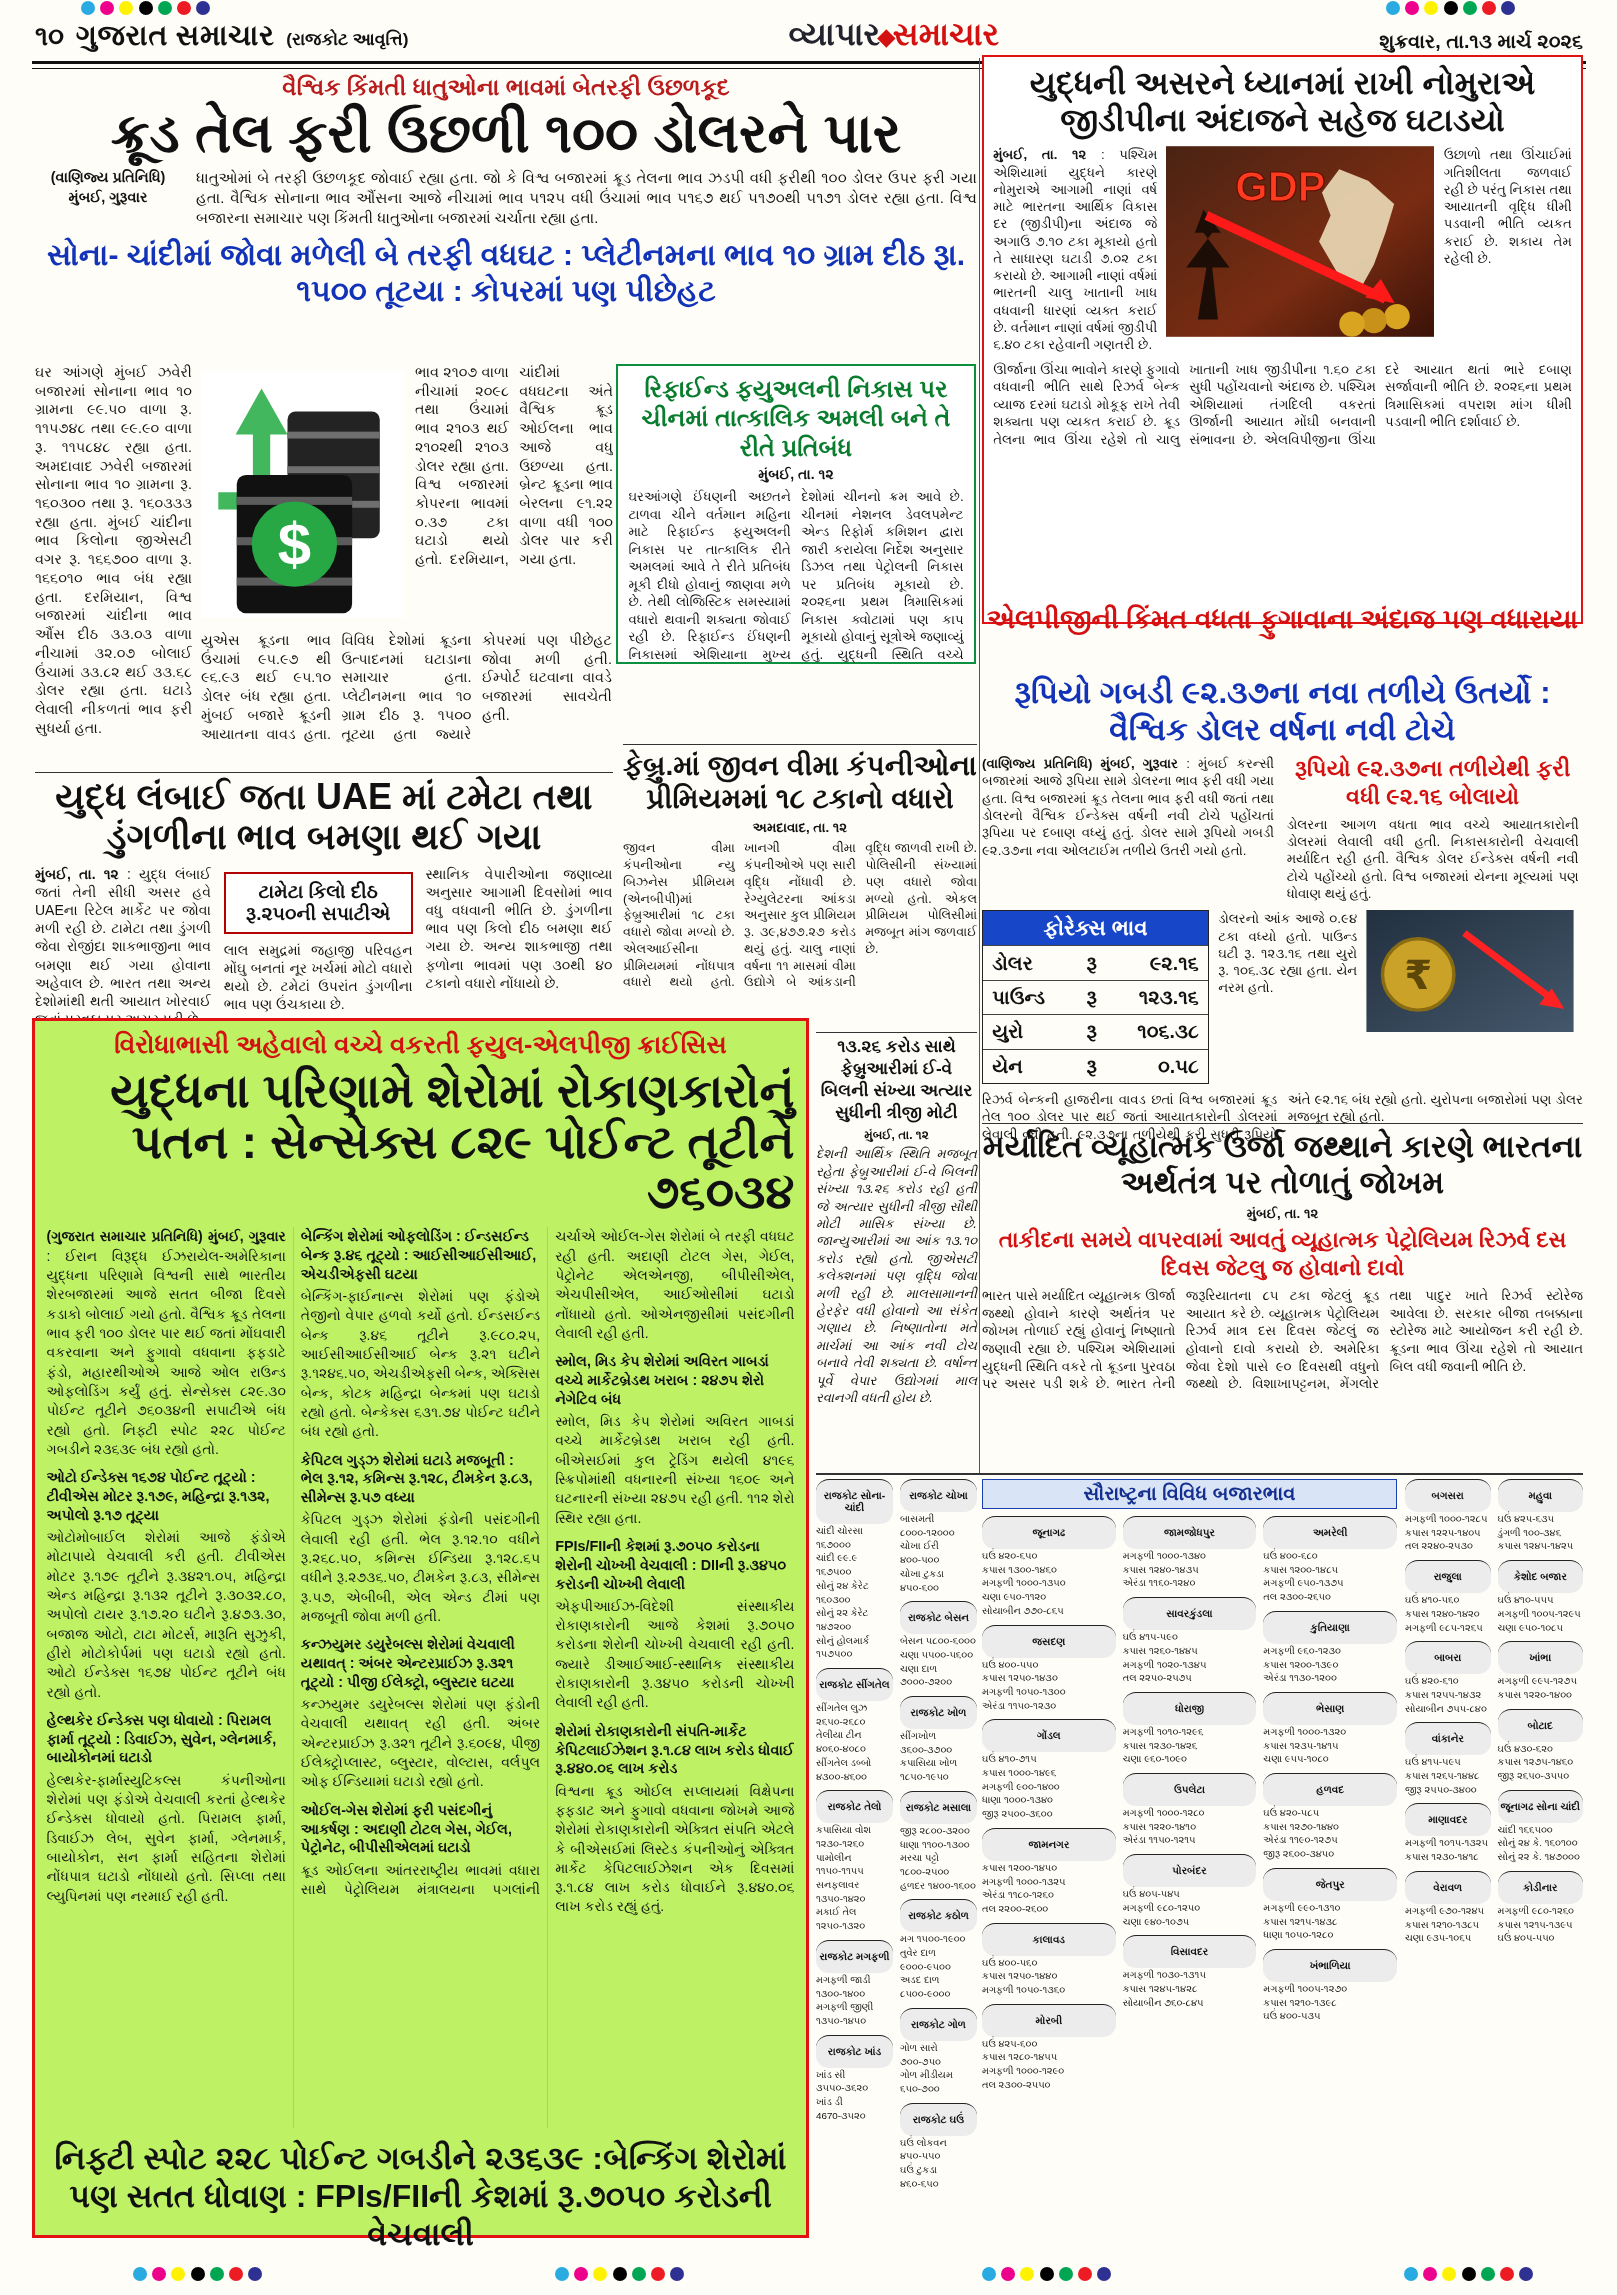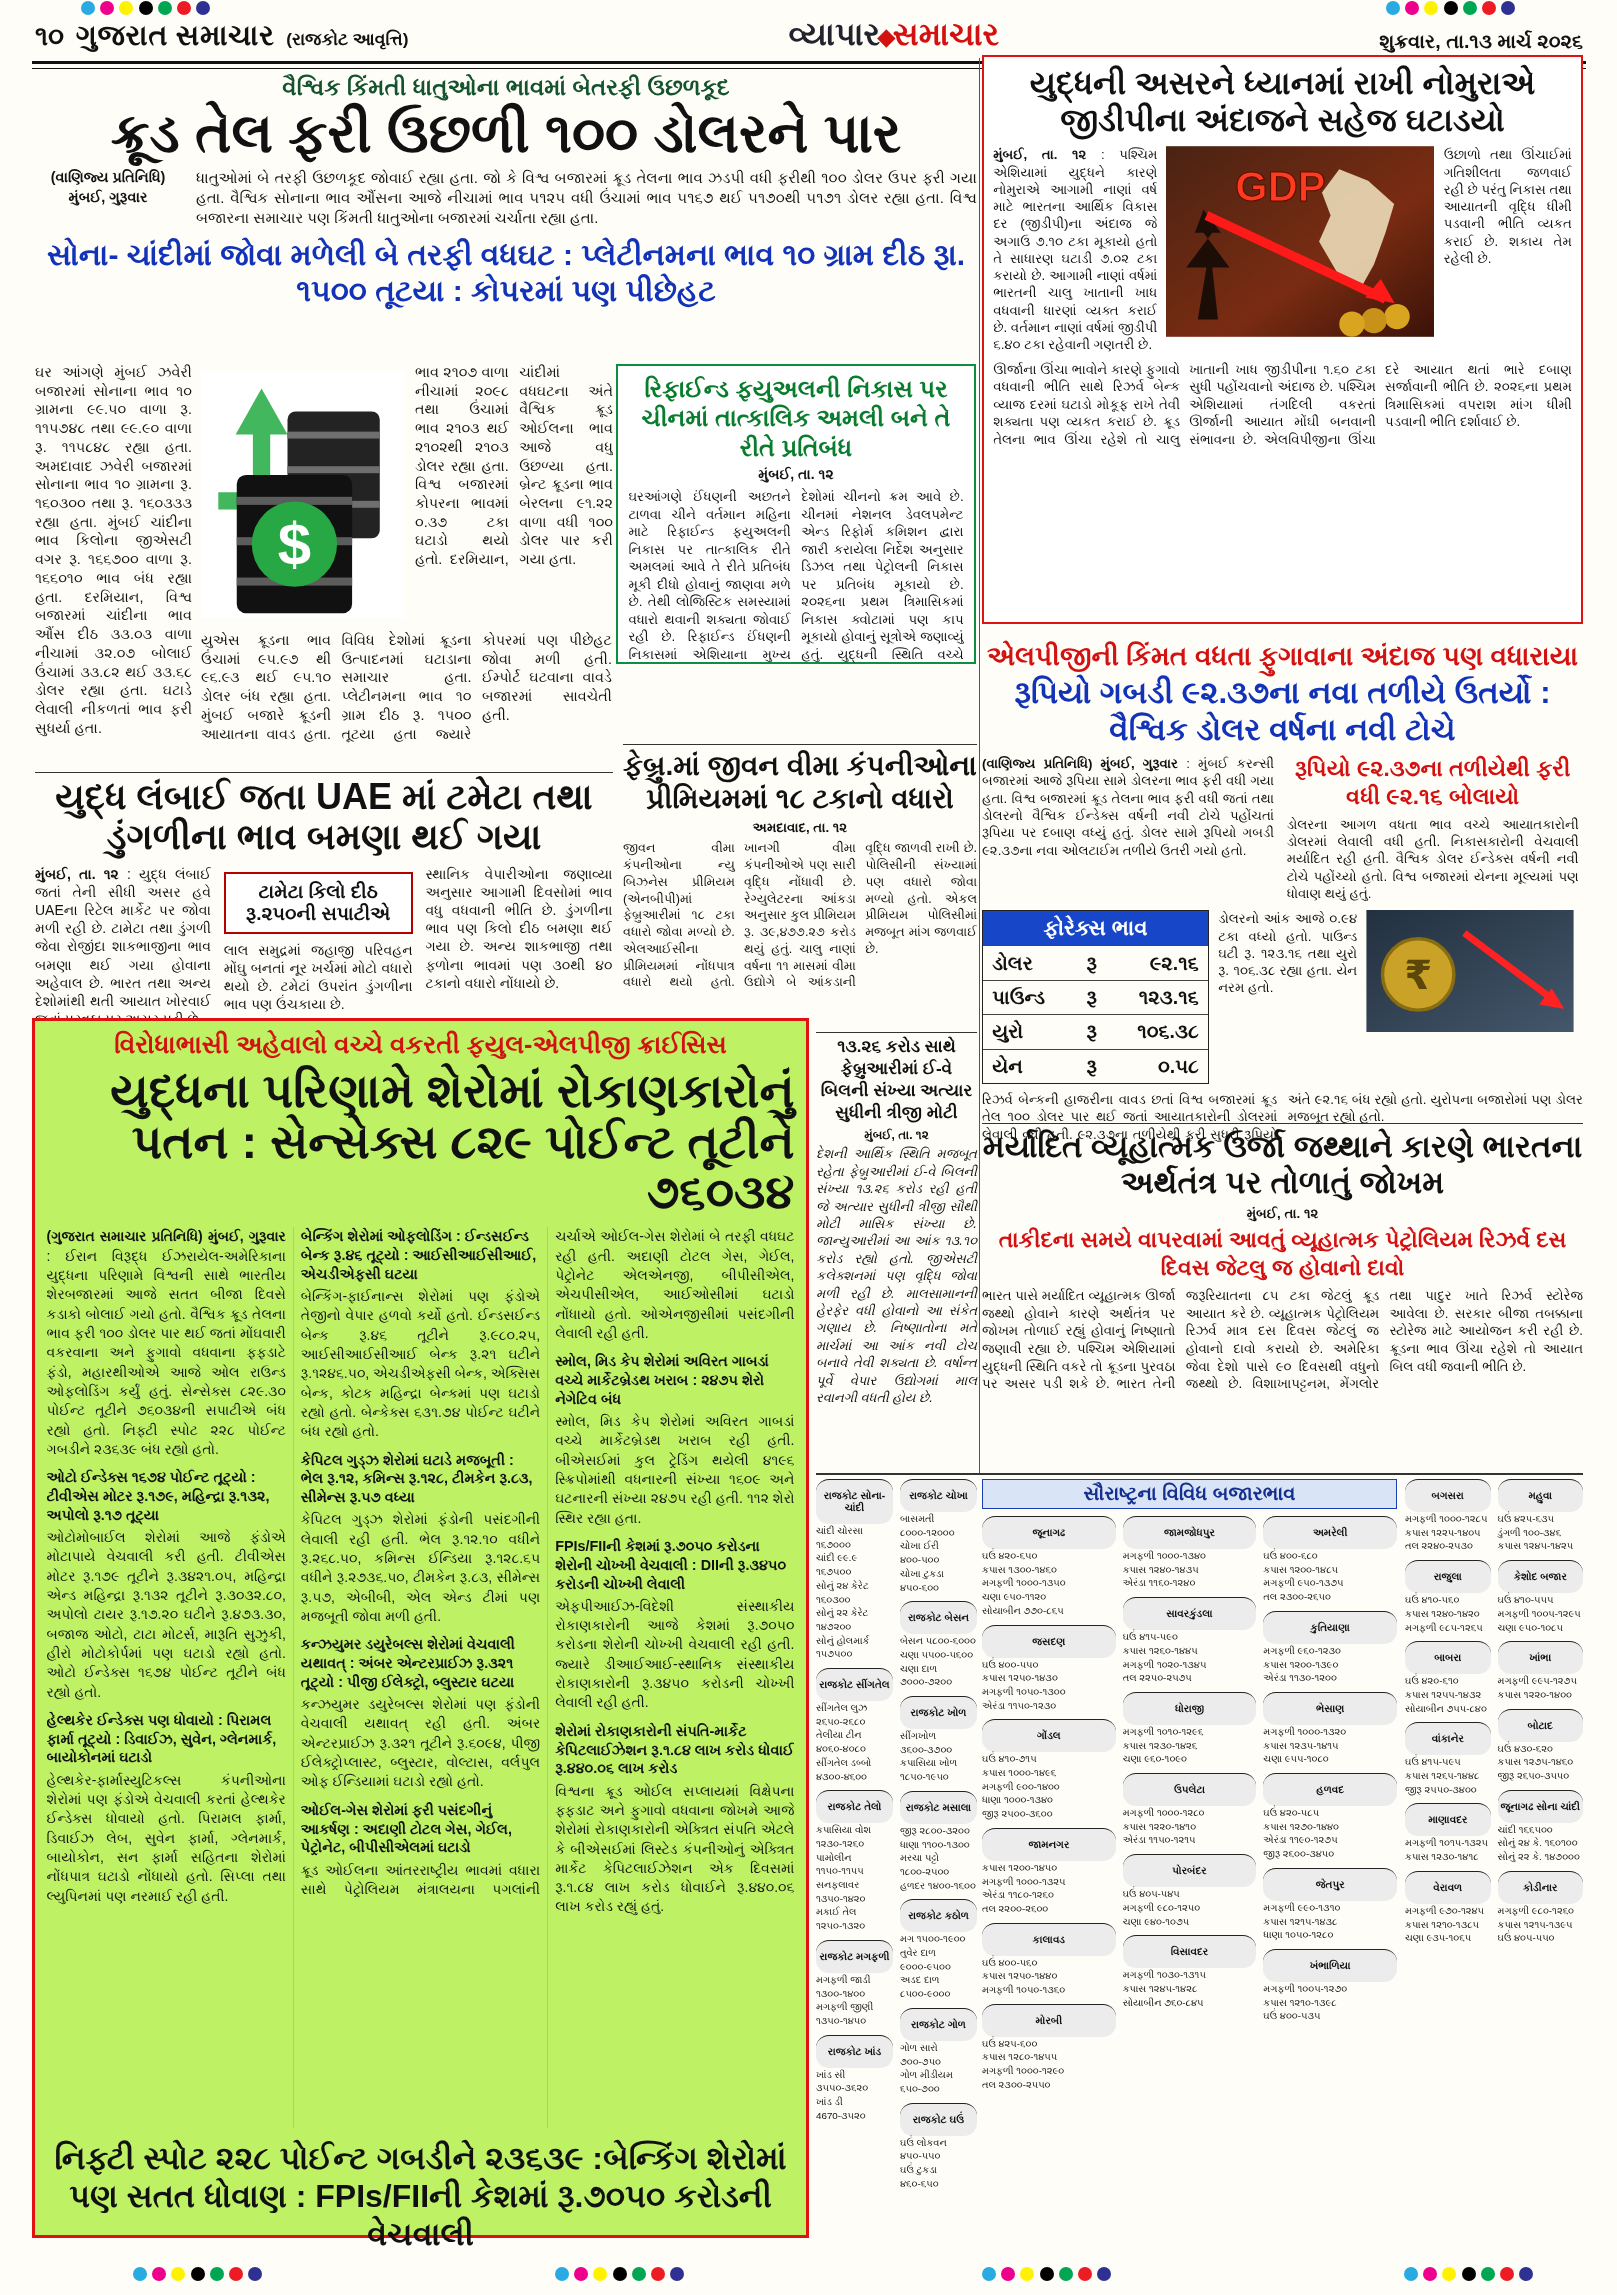--- a/index.html
+++ b/index.html
@@ -18,21 +18,21 @@
   .logo{display:flex;align-items:baseline;}
   .logo-a{font-size:32px;font-weight:900;color:#23232e;}
   .logo-dia{width:12.7px;height:12.7px;background:#d41111;transform:rotate(45deg);display:inline-block;}
   .logo-b{font-size:32px;font-weight:900;color:#d41111;}
   .hdr-date{font-size:19.6px;font-weight:800;}
   #rule1{top:61px;left:32px;width:1554px;height:2.9px;background:#111;}
   #rule2{top:68px;left:32px;width:1554px;height:1.2px;background:#111;}
 
   
   #lead{top:74px;left:35px;width:942px;}
-  .kicker{font-size:23px;font-weight:800;color:#14532d;text-align:center;}
+  .kicker{font-size:23px;font-weight:800;color:#b91c1c;text-align:center;}
   .lead-head{font-size:55px;font-weight:900;text-align:center;line-height:1.03;margin:3.5px 0 7px;}
   .introrow{display:flex;gap:15px;}
   .byline-box{width:146px;flex:none;font-size:14.4px;font-weight:800;text-align:center;line-height:1.35;}
   .intro{font-size:15px;line-height:1.32;text-align:justify;margin:0;}
   .lead-sub{font-size:30px;font-weight:800;color:#1233b8;text-align:center;line-height:1.2;margin:9.2px 0 0;}
 
   #lead-colA{top:363px;left:35px;width:157px;height:404px;}
   #barrels{top:371px;left:201px;width:203px;height:247px;}
   #lead-colB{top:363px;left:415px;width:198px;height:256px;column-count:2;column-gap:10.4px;}
   #lead-colC{top:631px;left:201px;width:411px;height:135px;column-count:3;column-gap:10.4px;}
@@ -62,21 +62,21 @@
   
   #gdp-box{top:55px;left:982px;width:601px;height:569px;border:2.9px solid #e21212;
            padding:8px 9.2px;box-sizing:border-box;background:#fff;}
   .gdp-h{font-size:32px;font-weight:900;text-align:center;line-height:1.16;margin:0 0 7px;}
   .gdp-mid{display:flex;gap:9.2px;}
   .gdp-l{width:169px;font-size:13.3px;}
   .gdp-img{width:268px;height:191px;flex:none;}
   .gdp-r{width:132px;font-size:13.3px;}
   .gdp-bot{column-count:3;column-gap:9.2px;font-size:13.3px;line-height:1.32;text-align:justify;height:219px;overflow:hidden;margin-top:7px;}
 
-  #lpg-head{top:641px;left:982px;width:601px;font-size:26.6px;color:#d31111;font-weight:900;text-align:center;}
+  #lpg-head{top:604px;left:982px;width:601px;font-size:26.6px;color:#d31111;font-weight:900;text-align:center;}
 
   
   #rupee{top:675px;left:982px;width:601px;}
   .rup-h{font-size:31px;font-weight:900;color:#1233b8;text-align:center;line-height:1.18;margin:0 0 7px;}
   .rup-row1{display:flex;gap:12.7px;}
   .rup-l{width:292px;font-size:13.3px;}
   .rup-r{width:292px;font-size:13.3px;}
   .rup-sub{font-size:22.5px;font-weight:800;color:#d31111;text-align:center;line-height:1.22;margin:0 0 5.8px;}
   .rup-row2{display:flex;gap:9.2px;margin-top:8px;align-items:flex-start;}
   .fx{width:225px;border:1.7px solid #222;flex:none;}

